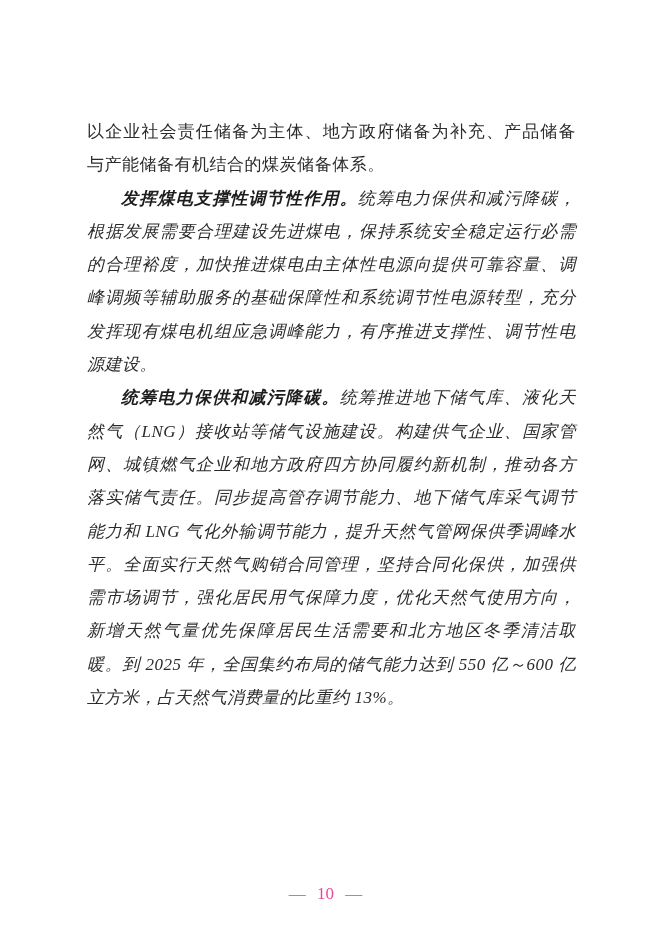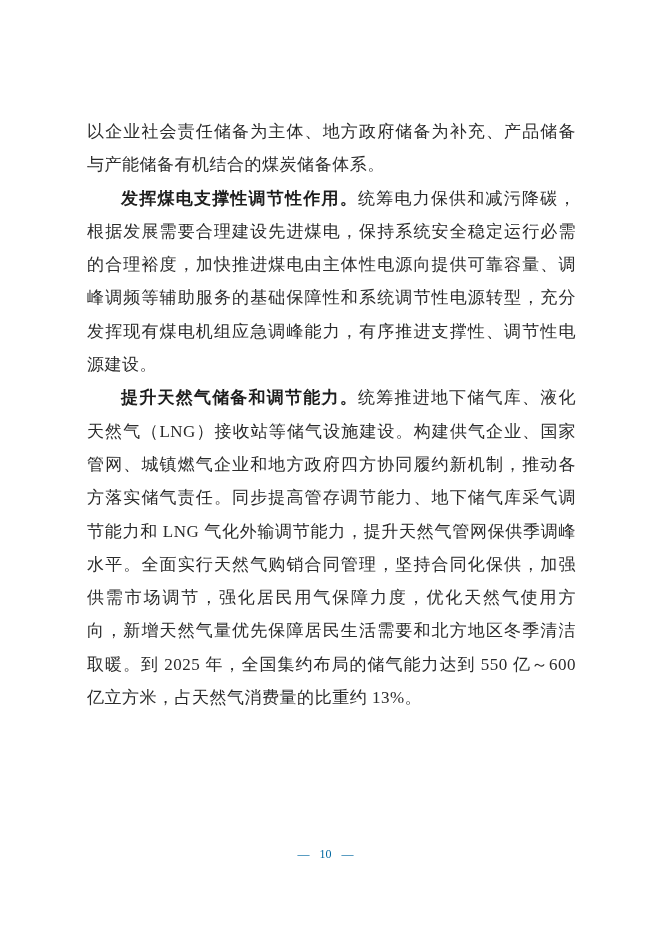--- a/index.html
+++ b/index.html
@@ -27,45 +27,46 @@
     letter-spacing: 0.03em;
     text-align: justify;
     text-justify: inter-character;
   }
   .content p {
     margin: 0;
     padding: 0;
   }
   .content p.indent {
     text-indent: 2em;
+    font-style: italic;
   }
   .lead {
     font-weight: bold;
     color: #1d1d1d;
   }
   .footer {
     position: absolute;
     left: 0;
     right: 10px;
-    top: 837px;
+    top: 874px;
     text-align: center;
-    font-size: 12px;
-    color: #0369a1;
+    font-size: 17px;
+    color: #ec4899;
     word-spacing: 7px;
   }
 </style>
 </head>
 <body>
 
 <div class="page">
   <div class="content">
 
     <p><span>以企业社会责任储备为主体、地方政府储备为补充、产品储备与产能储备有机结合的煤炭储备体系。</span></p>
 
     <p class="indent"><span class="lead">发挥煤电支撑性调节性作用。</span><span>统筹电力保供和减污降碳，根据发展需要合理建设先进煤电，保持系统安全稳定运行必需的合理裕度，加快推进煤电由主体性电源向提供可靠容量、调峰调频等辅助服务的基础保障性和系统调节性电源转型，充分发挥现有煤电机组应急调峰能力，有序推进支撑性、调节性电源建设。</span></p>
 
-    <p class="indent"><span class="lead">提升天然气储备和调节能力。</span><span>统筹推进地下储气库、液化天然气（LNG）接收站等储气设施建设。构建供气企业、国家管网、城镇燃气企业和地方政府四方协同履约新机制，推动各方落实储气责任。同步提高管存调节能力、地下储气库采气调节能力和 LNG 气化外输调节能力，提升天然气管网保供季调峰水平。全面实行天然气购销合同管理，坚持合同化保供，加强供需市场调节，强化居民用气保障力度，优化天然气使用方向，新增天然气量优先保障居民生活需要和北方地区冬季清洁取暖。到 2025 年，全国集约布局的储气能力达到 550 亿～600 亿立方米，占天然气消费量的比重约 13%。</span></p>
+    <p class="indent"><span class="lead">统筹电力保供和减污降碳。</span><span>统筹推进地下储气库、液化天然气（LNG）接收站等储气设施建设。构建供气企业、国家管网、城镇燃气企业和地方政府四方协同履约新机制，推动各方落实储气责任。同步提高管存调节能力、地下储气库采气调节能力和 LNG 气化外输调节能力，提升天然气管网保供季调峰水平。全面实行天然气购销合同管理，坚持合同化保供，加强供需市场调节，强化居民用气保障力度，优化天然气使用方向，新增天然气量优先保障居民生活需要和北方地区冬季清洁取暖。到 2025 年，全国集约布局的储气能力达到 550 亿～600 亿立方米，占天然气消费量的比重约 13%。</span></p>
 
 
   </div>
 
   <div class="footer">— 10 —</div>
 </div>
 
 </body></html>

